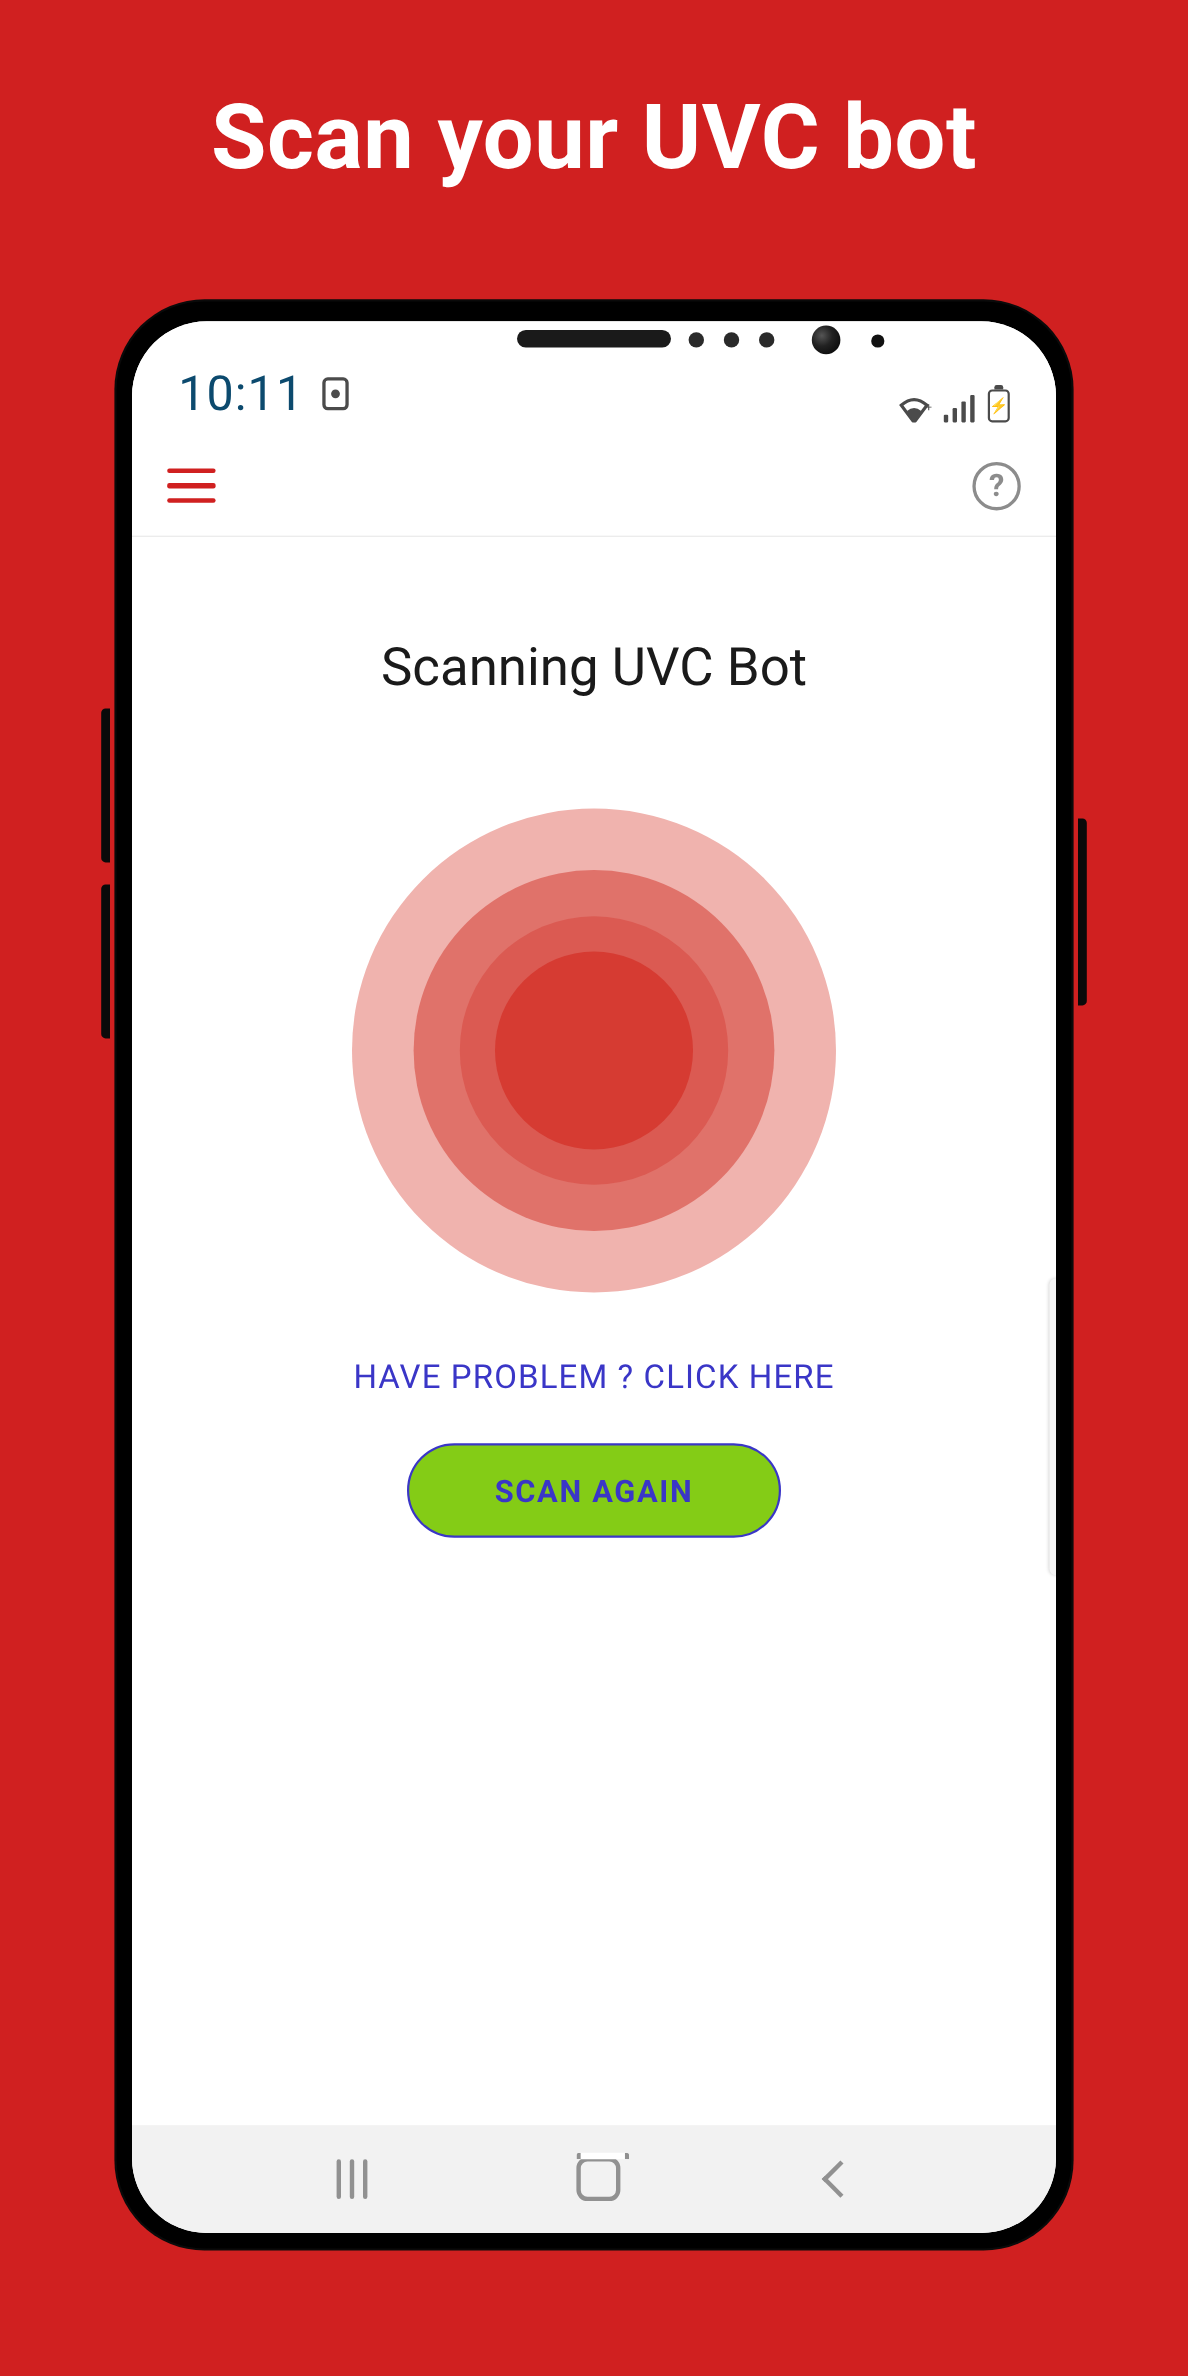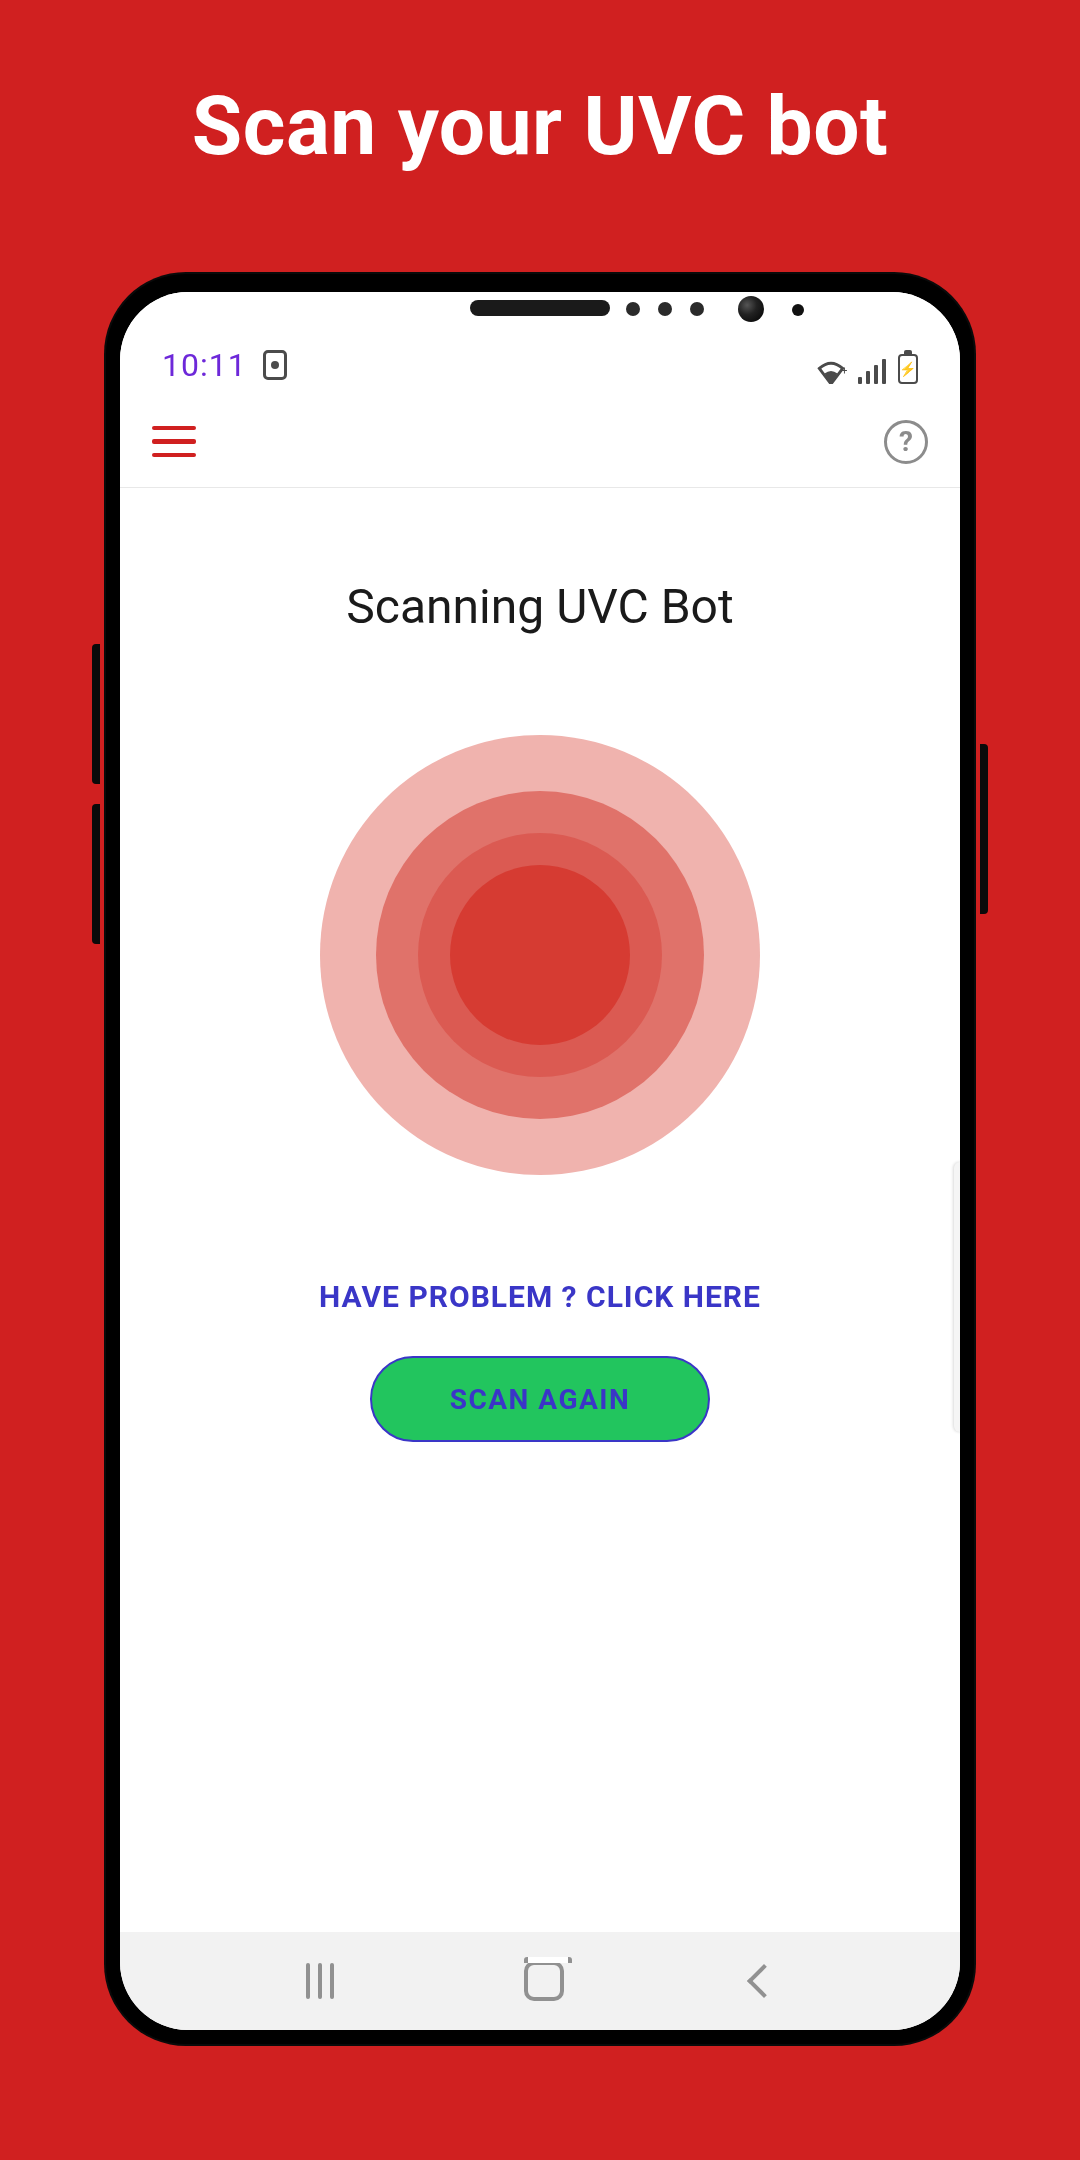--- a/index.html
+++ b/index.html
@@ -91,22 +91,22 @@
       display: flex;
       align-items: flex-end;
       justify-content: space-between;
       padding: 0 42px 12px 42px;
       background: #fff;
     }
     .sb-left {
       display: flex;
       align-items: center;
       gap: 16px;
-      color: #6d28d9;
-      font-size: 32px;
+      color: #0c4a6e;
+      font-size: 44px;
       font-weight: 400;
     }
     .sb-left .clock {
       letter-spacing: 1px;
     }
     .sb-notif {
       width: 24px;
       height: 30px;
       border: 3px solid #4b4b4b;
       border-radius: 5px;
@@ -218,24 +218,24 @@
       position: absolute;
       border-radius: 50%;
       top: 50%; left: 50%;
       transform: translate(-50%,-50%);
     }
     .ring1 { width: 440px; height: 440px; background: #F0B3AE; }
     .ring2 { width: 328px; height: 328px; background: #E0726A; }
     .ring3 { width: 244px; height: 244px; background: #DB5A52; }
     .ring4 { width: 180px; height: 180px; background: #D63B32; }
     .problem-link {
-      margin-top: 104px;
+      margin-top: 60px;
       color: #3a36c7;
       font-size: 30px;
-      font-weight: 700;
+      font-weight: 400;
       letter-spacing: 1px;
       cursor: pointer;
     }
     .btn-row {
       display: flex;
       gap: 26px;
       margin-top: 42px;
     }
     .btn {
       width: 340px;
@@ -245,21 +245,21 @@
       align-items: center;
       justify-content: center;
       font-size: 28px;
       font-weight: 700;
       letter-spacing: 1.5px;
       cursor: pointer;
     }
     .btn-outline {
       border: 2px solid #3a36c7;
       color: #3a36c7;
-      background: #22c55e;
+      background: #84cc16;
     }
     .btn-solid {
       background: #D02020;
       color: #fff;
       border: none;
     }
     .nav-bar {
       height: 98px;
       background: #f2f2f2;
       display: flex;

